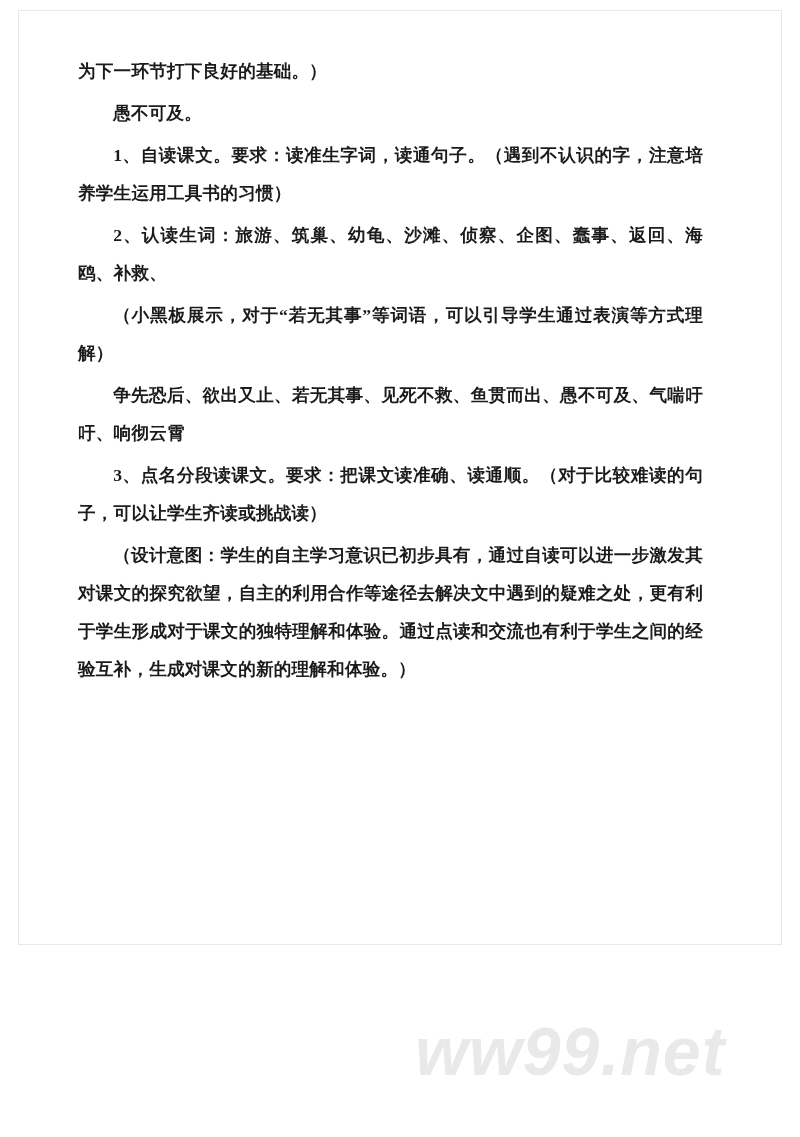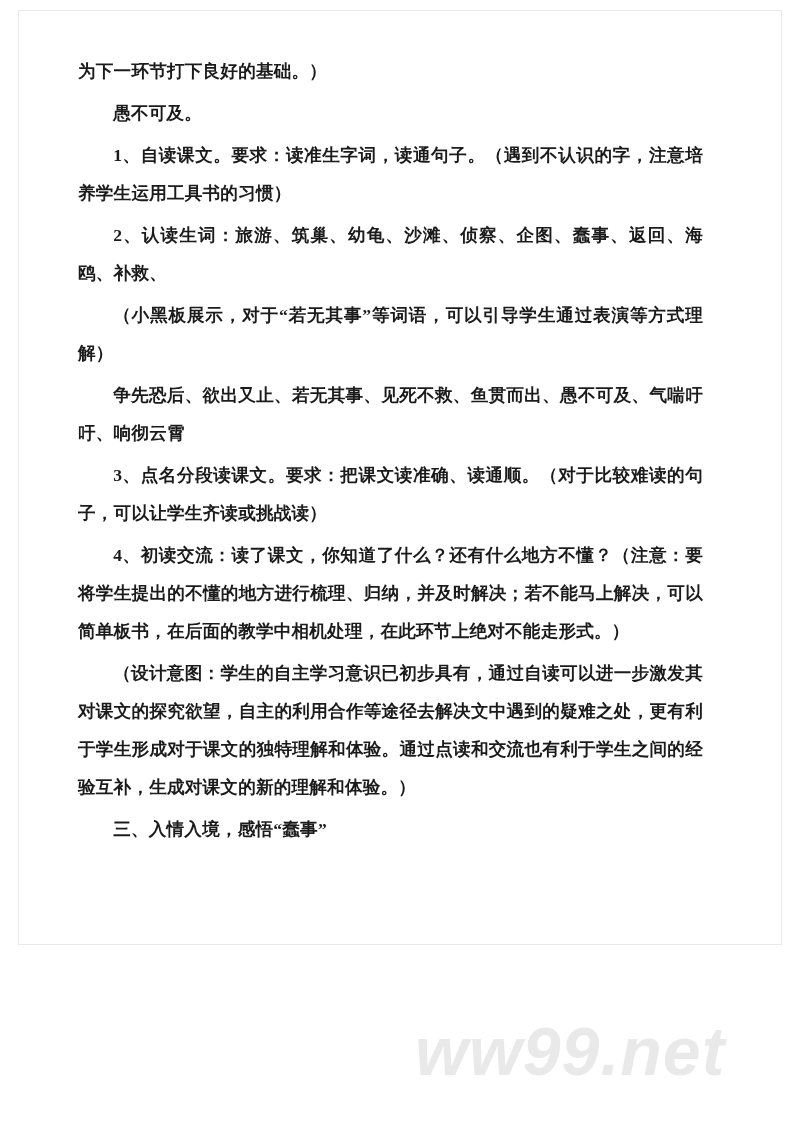--- a/index.html
+++ b/index.html
@@ -75,19 +75,17 @@
   <div class="page-edge"></div>
 
   <div class="content">
     <p class="para noindent">为下一环节打下良好的基础。）</p>
     <p class="para indent">愚不可及。</p>
     <p class="para indent">1、自读课文。要求：读准生字词，读通句子。（遇到不认识的字，注意培养学生运用工具书的习惯）</p>
     <p class="para indent">2、认读生词：旅游、筑巢、幼龟、沙滩、侦察、企图、蠢事、返回、海鸥、补救、</p>
     <p class="para indent">（小黑板展示，对于“若无其事”等词语，可以引导学生通过表演等方式理解）</p>
     <p class="para indent">争先恐后、欲出又止、若无其事、见死不救、鱼贯而出、愚不可及、气喘吁吁、响彻云霄</p>
     <p class="para indent">3、点名分段读课文。要求：把课文读准确、读通顺。（对于比较难读的句子，可以让学生齐读或挑战读）</p>
-    <p class="para indent">4、初读交流：读了课文，你知道了什么？还有什么地方不懂？（注意：要将学生提出的不懂的地方进行梳理、归纳，并及时解决；若不能马上解决，可以简单板书，在后面的教学中相机处理，在此环节上绝对不能走形式。）</p>
     <p class="para indent">（设计意图：学生的自主学习意识已初步具有，通过自读可以进一步激发其对课文的探究欲望，自主的利用合作等途径去解决文中遇到的疑难之处，更有利于学生形成对于课文的独特理解和体验。通过点读和交流也有利于学生之间的经验互补，生成对课文的新的理解和体验。）</p>
-    <p class="para indent">三、入情入境，感悟“蠢事”</p>
   </div>
 
   <div class="watermark">ww99.net</div>
 </div>
 
 </body></html>

